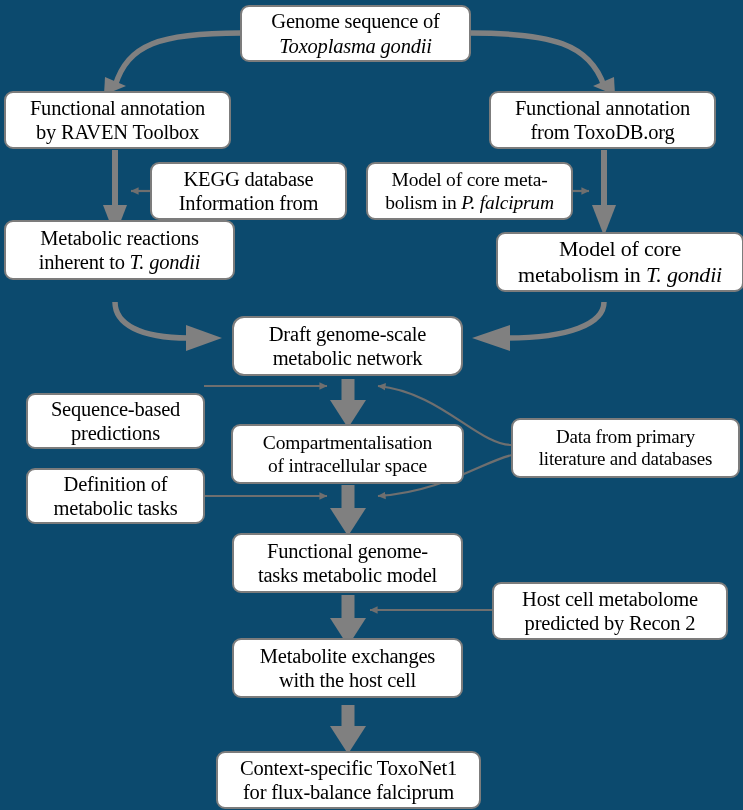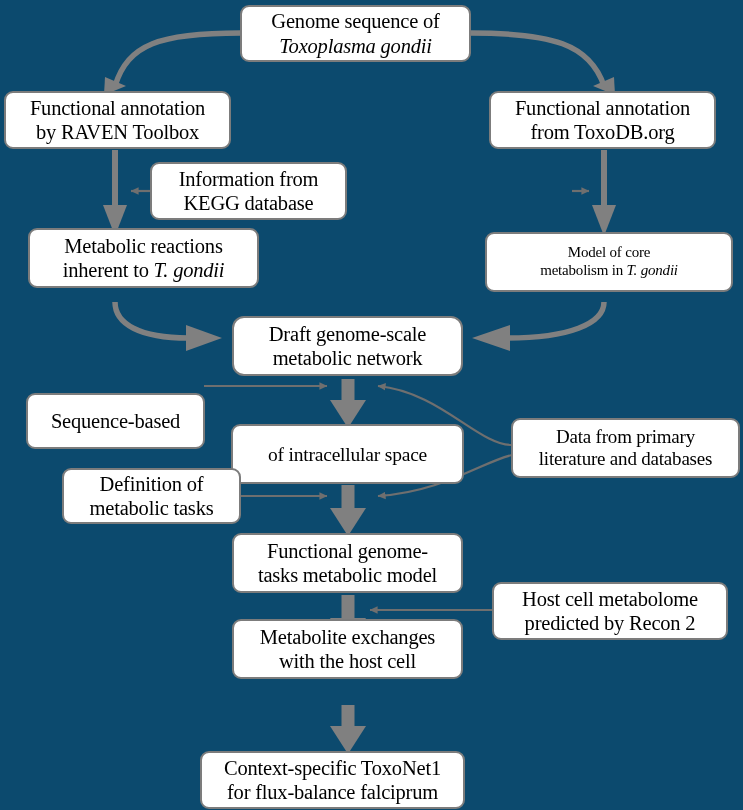--- a/index.html
+++ b/index.html
@@ -155,94 +155,102 @@
 
   <div class="node" style="left:489px; top:91px; width:227px; height:58px;">
     <div>
       <span class="ln">Functional annotation</span>
       <span class="ln">from ToxoDB.org</span>
     </div>
   </div>
 
   <div class="node" style="left:150px; top:162px; width:197px; height:58px;">
     <div>
+      <span class="ln">KEGG database</span>
       <span class="ln">Information from</span>
-      <span class="ln">KEGG database</span>
-    </div>
-  </div>
-
-
-  <div class="node" style="left:4px; top:228px; width:231px; height:60px;margin-left:24px;">
+    </div>
+  </div>
+
+  <div class="node" style="left:366px; top:162px; width:207px; height:58px; font-size:19.5px;">
+    <div>
+      <span class="ln">Model of core meta-</span>
+      <span class="ln">bolism in <i>P. falciprum</i></span>
+    </div>
+  </div>
+
+  <div class="node" style="left:4px; top:220px; width:231px; height:60px;">
     <div>
       <span class="ln">Metabolic reactions</span>
       <span class="ln">inherent to <i>T. gondii</i></span>
     </div>
   </div>
 
-  <div class="node" style="left:485px; top:232px; width:248px; height:60px; font-size:15px;">
+  <div class="node" style="left:496px; top:232px; width:248px; height:60px; font-size:22px;">
     <div>
       <span class="ln">Model of core</span>
       <span class="ln">metabolism in <i>T. gondii</i></span>
     </div>
   </div>
 
   <div class="node" style="left:232px; top:316px; width:231px; height:60px;border-radius:12px;">
     <div>
       <span class="ln">Draft genome-scale</span>
       <span class="ln">metabolic network</span>
     </div>
   </div>
 
   <div class="node" style="left:26px; top:358px; width:179px; height:56px;margin-top:35px;">
     <div>
       <span class="ln">Sequence-based</span>
+      <span class="ln">predictions</span>
     </div>
   </div>
 
   <div class="node" style="left:231px; top:424px; width:233px; height:60px; font-size:19.5px;">
     <div>
+      <span class="ln">Compartmentalisation</span>
       <span class="ln">of intracellular space</span>
     </div>
   </div>
 
   <div class="node" style="left:511px; top:418px; width:229px; height:60px; font-size:19px;">
     <div>
       <span class="ln">Data from primary</span>
       <span class="ln">literature and databases</span>
     </div>
   </div>
 
-  <div class="node" style="left:26px; top:468px; width:179px; height:56px;margin-left:36px;">
+  <div class="node" style="left:26px; top:468px; width:179px; height:56px;">
     <div>
       <span class="ln">Definition of</span>
       <span class="ln">metabolic tasks</span>
     </div>
   </div>
 
   <div class="node" style="left:232px; top:533px; width:231px; height:60px;align-items:center;">
     <div>
       <span class="ln">Functional genome-</span>
       <span class="ln">tasks metabolic model</span>
     </div>
   </div>
 
   <div class="node" style="left:492px; top:582px; width:236px; height:58px;">
     <div>
       <span class="ln">Host cell metabolome</span>
       <span class="ln">predicted by Recon 2</span>
     </div>
   </div>
 
-  <div class="node" style="left:232px; top:619px; width:231px; height:60px;">
+  <div class="node" style="left:232px; top:638px; width:231px; height:60px;">
     <div>
       <span class="ln">Metabolite exchanges</span>
       <span class="ln">with the host cell</span>
     </div>
   </div>
 
-  <div class="node" style="left:200px; top:751px; width:265px; height:58px;border-radius:9px;">
+  <div class="node" style="left:216px; top:751px; width:265px; height:58px;border-radius:9px;">
     <div>
       <span class="ln">Context-specific ToxoNet1</span>
       <span class="ln">for flux-balance falciprum</span>
     </div>
   </div>
 
 </div>
 
 </body></html>

